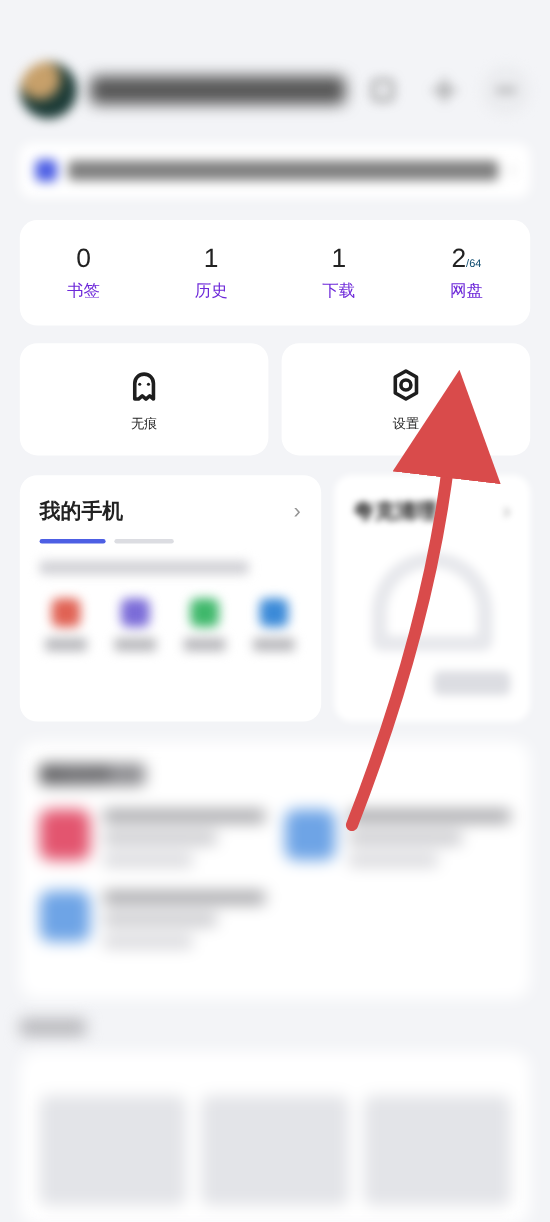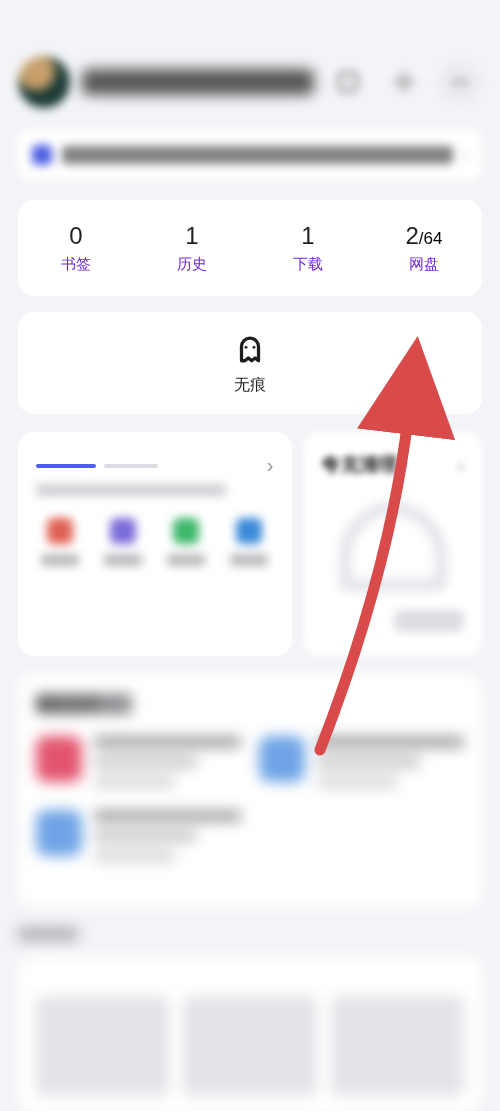--- a/index.html
+++ b/index.html
@@ -32,21 +32,21 @@
     .stat { flex:1; text-align:center; }
     .stat .n { font-size:24px; color:#222; font-weight:400; margin-bottom:5px; }
     .stat .l { font-size:15px; color:#6d28d9; }
     .stat+.stat { border-left:0; }
 
     
     .tools { margin:0 18px 18px 18px; display:flex; gap:12px; }
     .tool { flex:1; background:#ffffff; border-radius:16px; height:102px; display:flex; flex-direction:column; align-items:center; justify-content:center; gap:10px; color:#1e1e1e; }
     .tool .ic { width:34px; height:34px; display:flex; align-items:center; justify-content:center; }
     .tool .ic svg { width:34px; height:34px; stroke:#1e1e1e; stroke-width:2.3; fill:none; stroke-linecap:round; stroke-linejoin:round; }
-    .tool .tl { font-size:16px; }
+    .tool .tl { font-size:12px; }
 
     
     .widgets { display:flex; gap:12px; margin:0 18px 18px 18px; }
     .widget { background:#ffffff; border-radius:16px; padding:20px 18px 24px 18px; position:relative; }
     .widget.phone { flex:1.25; }
     .widget.clean { flex:0.75; }
     .w-title { font-size:19px; font-weight:600; color:#222; }
     .w-chev { position:absolute; right:18px; top:22px; color:#949494; font-size:20px; }
     .w-tab { margin-top:12px; height:4px; display:flex; gap:8px; }
     .w-tab span { display:block; height:4px; border-radius:2px; }
@@ -130,40 +130,50 @@
   </div>
   <div class="stat">
     <div class="n">1</div>
     <div class="l">历史</div>
   </div>
   <div class="stat">
     <div class="n">1</div>
     <div class="l">下载</div>
   </div>
   <div class="stat">
-    <div class="n"><span>2</span><span style="font-size:17px;color:#000000">/64</span></div>
+    <div class="n"><span>2</span><span style="font-size:10px;color:#0c4a6e">/64</span></div>
     <div class="l">网盘</div>
   </div>
 </div>
 
 <div class="tools">
   <div class="tool">
     <span class="ic">
       <svg viewBox="0 0 24 24">
           <path d="M6 21 V11 a6 6 0 0 1 12 0 V21 l-2.4-2 -2.4 2 -2.4-2 -2.4 2 Z"></path>
           <circle cx="9.2" cy="11.5" r="1" fill="#1e1e1e" stroke="none"></circle>
           <circle cx="14.8" cy="11.5" r="1" fill="#1e1e1e" stroke="none"></circle>
         </svg>
     </span>
     <span class="tl">无痕</span>
   </div>
+  <div class="tool">
+    <span class="ic">
+      <svg viewBox="0 0 24 24">
+          <path d="M12 3 L18.8 6.9 V17.1 L12 21 L5.2 17.1 V6.9 Z"></path>
+          <circle cx="12" cy="12" r="3.2"></circle>
+        </svg>
+    </span>
+    <span class="tl">设置</span>
+  </div>
 </div>
 
 <div class="widgets">
   <div class="widget phone">
+    <div class="w-title">我的手机</div>
     <span class="w-chev">›</span>
     <div class="w-tab">
         <span class="a"></span>
         <span class="b"></span>
       </div>
     <div class="blur-md">
       <div class="w-sub"></div>
       <div class="app-row">
         <div class="app">
             <span class="ai red"></span>

